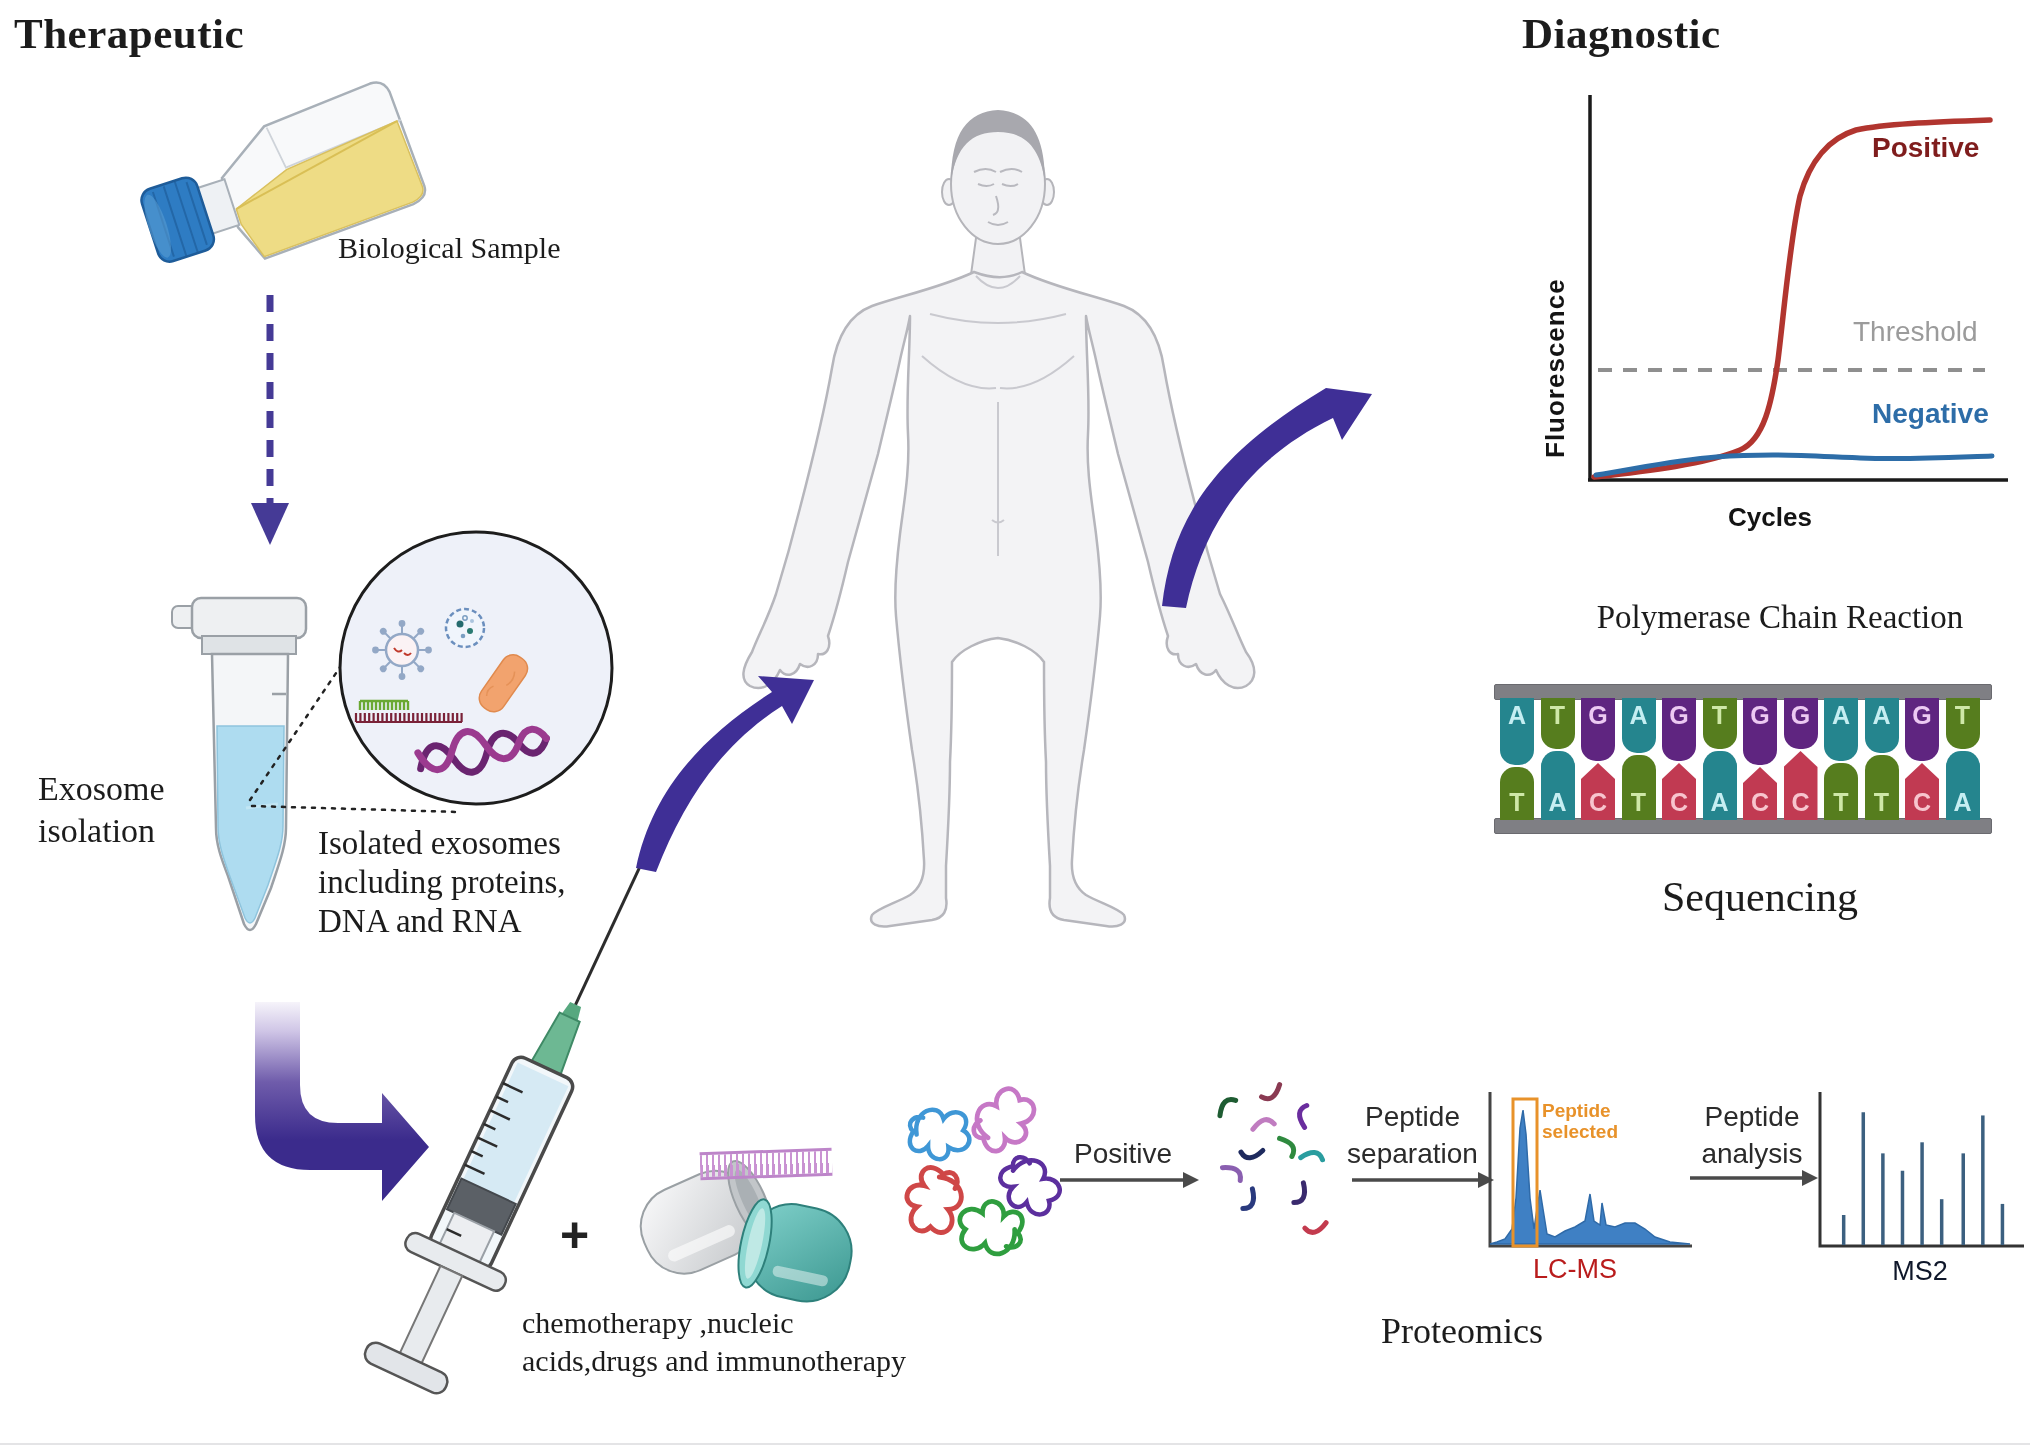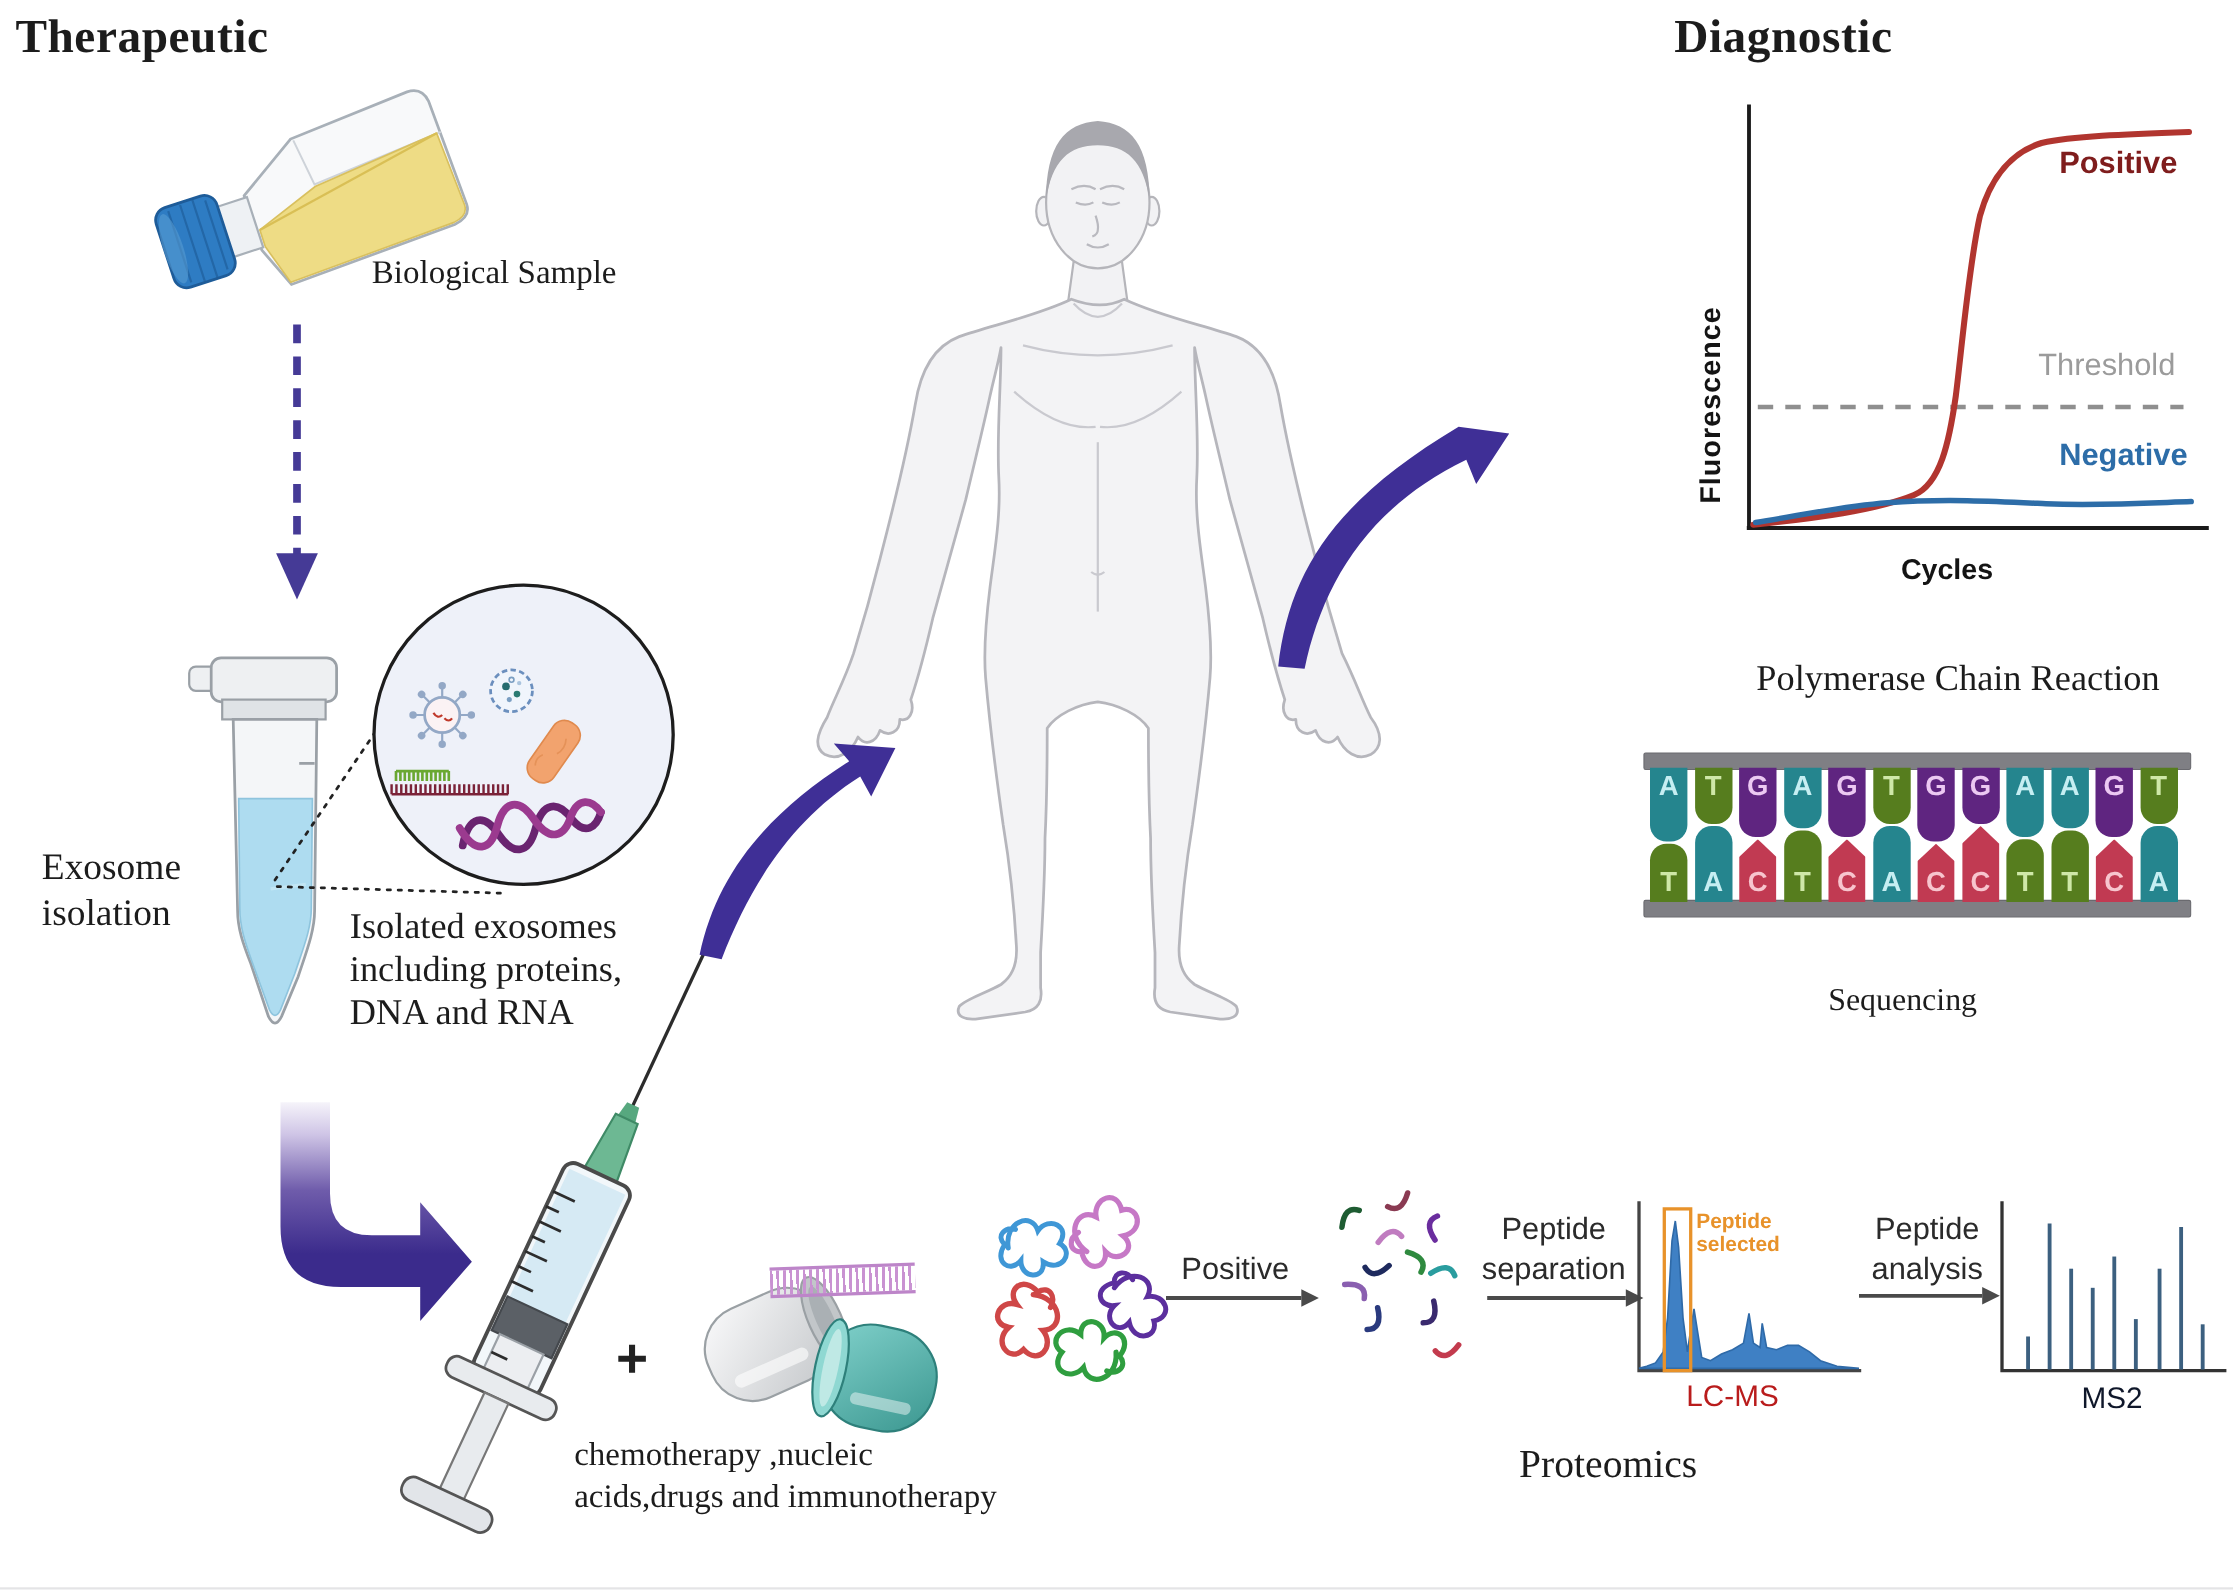--- a/index.html
+++ b/index.html
@@ -363,21 +363,21 @@
       </div>
       <div class="seq-col" style="left: 411px;">
         <div class="base top" style="background: rgb(95, 37, 128); color: rgb(236, 201, 242); height: 63px;">G</div>
         <div class="base bottom pointed" style="background: rgb(193, 58, 82); color: rgb(247, 197, 206); height: 57px;">C</div>
       </div>
       <div class="seq-col" style="left: 451.5px;">
         <div class="base top" style="background: rgb(86, 125, 30); color: rgb(207, 232, 168); height: 51px;">T</div>
         <div class="base bottom" style="background: rgb(37, 133, 142); color: rgb(198, 238, 242); height: 69px;">A</div>
       </div>
     </div>
-  <div class="abs lbl-serif nowrap" style="left:1662px;top:892px;font-size:29px;">Sequencing</div>
+  <div class="abs lbl-serif nowrap" style="left:1662px;top:872px;font-size:42px;">Sequencing</div>
 
   <div class="abs lbl-sans center" style="left:1050px;top:1138px;width:146px;font-size:28px;">Positive</div>
 
   <div class="abs lbl-sans center" style="left:1340px;top:1098px;width:145px;font-size:28px;line-height:37px;">
     <div>Peptide</div>
     <div>separation</div>
   </div>
 
   <div class="abs lbl-sans" style="left:1542px;top:1100px;font-size:19px;line-height:21px;font-weight:bold;color:#e8922a;">
     <div>Peptide</div>

